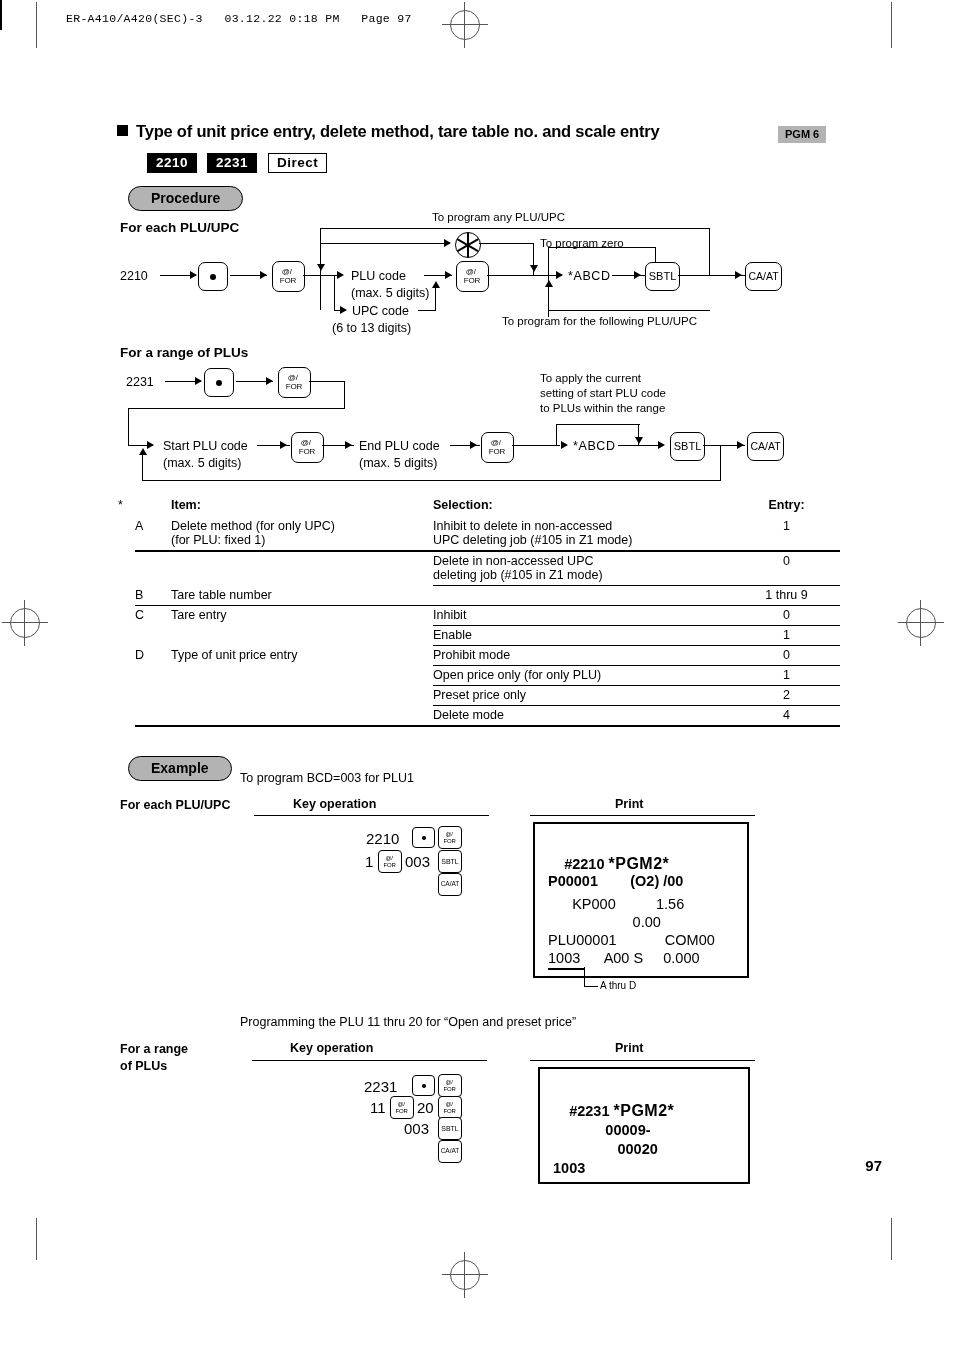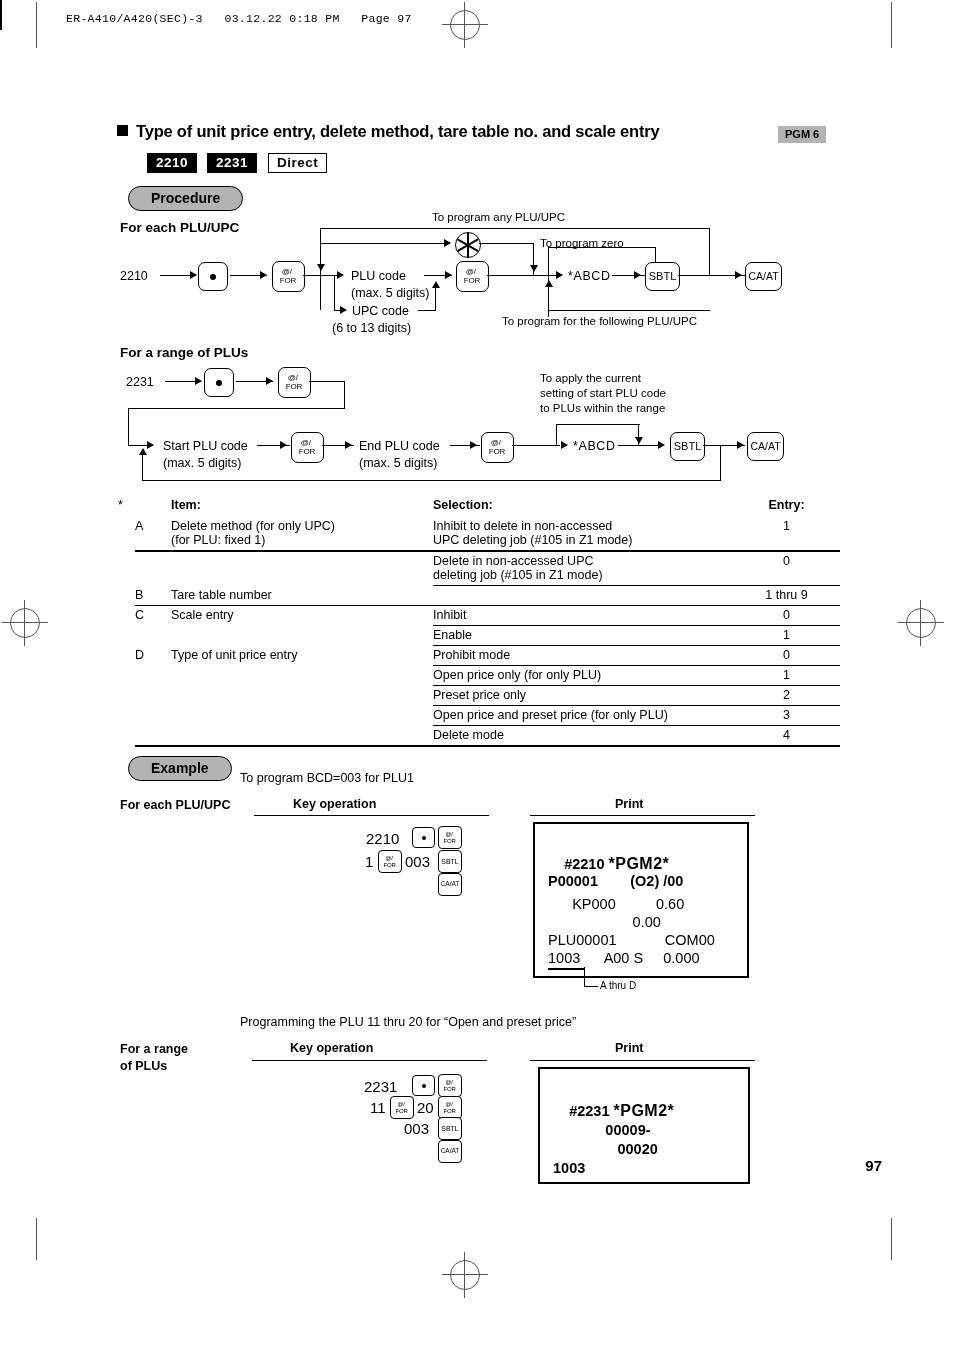--- a/index.html
+++ b/index.html
@@ -325,21 +325,21 @@
 
   <tr>
     <td class="c-letter rule-thin">B</td>
     <td class="c-item rule-thin">Tare table number</td>
     <td class="c-sel rule-thin"></td>
     <td class="c-entry rule-thin">1 thru 9</td>
   </tr>
 
   <tr>
     <td class="c-letter">C</td>
-    <td class="c-item">Scale entry</td>
+    <td class="c-item">Tare entry</td>
     <td class="c-sel rule-thin">Inhibit</td>
     <td class="c-entry rule-thin">0</td>
   </tr>
   <tr>
     <td class="c-letter"></td>
     <td class="c-item"></td>
     <td class="c-sel rule-thin">Enable</td>
     <td class="c-entry rule-thin">1</td>
   </tr>
 
@@ -353,26 +353,20 @@
     <td class="c-letter"></td>
     <td class="c-item"></td>
     <td class="c-sel rule-thin">Open price only (for only PLU)</td>
     <td class="c-entry rule-thin">1</td>
   </tr>
   <tr>
     <td class="c-letter"></td>
     <td class="c-item"></td>
     <td class="c-sel rule-thin">Preset price only</td>
     <td class="c-entry rule-thin">2</td>
-  </tr>
-  <tr>
-    <td class="c-letter"></td>
-    <td class="c-item"></td>
-    <td class="c-sel rule-thin">Open price and preset price (for only PLU)</td>
-    <td class="c-entry rule-thin">3</td>
   </tr>
   <tr>
     <td class="c-letter rule-thick"></td>
     <td class="c-item rule-thick"></td>
     <td class="c-sel rule-thick">Delete mode</td>
     <td class="c-entry rule-thick">4</td>
   </tr>
 </tbody>
   </table>
 
@@ -408,21 +402,21 @@
 </div>
 <div class="key" style="left:438px;top:873px;width:22px;height:21px;border-radius:4px;">
   <span style="font-size:6.5px;">CA/AT</span>
 </div>
 
 <div class="receipt" style="left:533px;top:822px;width:212px;height:152px;">
   <div class="rline" style="left:13px;top:15px;">
     <span>#2210 </span><span class="pgm2txt">*PGM2*</span>
   </div>
   <div class="rline" style="left:13px;top:49px;">P00001        (O2) /00</div>
-  <div class="rline thin" style="left:13px;top:72px;">      KP000          0.60</div>
+  <div class="rline thin" style="left:13px;top:72px;">      KP000          1.56</div>
   <div class="rline thin" style="left:13px;top:90px;">                     0.00</div>
   <div class="rline thin" style="left:13px;top:108px;">PLU00001            COM00</div>
   <div class="rline thin" style="left:13px;top:126px;">1003      A00 S     0.000</div>
   <div class="underline-1003" style="left:13px;top:144px;width:36px;"></div>
 </div>
 <div class="ln lnv" style="left:584px;top:967px;height:20px;"></div>
 <div class="ln lnh" style="left:584px;top:986px;width:14px;"></div>
 <div class="t xs" style="left:600px;top:980px;">A thru D</div>
 
 <div class="t" style="left:240px;top:1014px;">Programming the PLU 11 thru 20 for “Open and preset price”</div>

